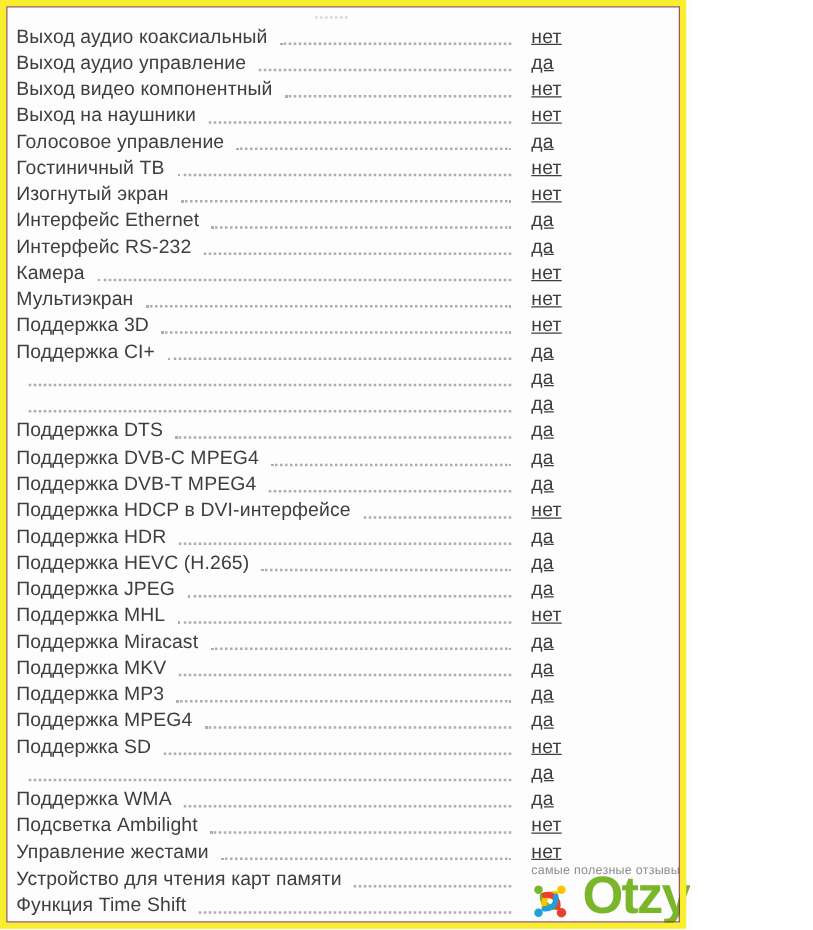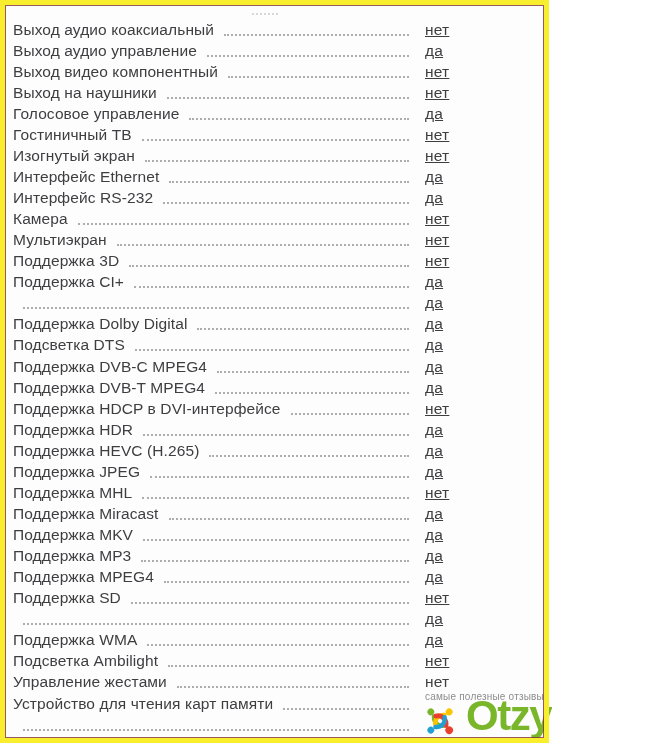--- a/index.html
+++ b/index.html
@@ -174,27 +174,26 @@
         <span class="leader"></span>
         <span class="value">да</span>
       </div>
 
       <div class="row">
         <span class="leader"></span>
         <span class="value">да</span>
       </div>
 
       <div class="row">
-        <span class="label">Поддержка Dolby Digital</span>
-        <span class="leader"></span>
-        <span class="value">да</span>
-      </div>
-
-      <div class="row">
-        <span class="label">Подсветка DTS</span>
+        <span class="leader"></span>
+        <span class="value">да</span>
+      </div>
+
+      <div class="row">
+        <span class="label">Поддержка DTS</span>
         <span class="leader"></span>
         <span class="value">да</span>
       </div>
 
       <div class="row">
         <span class="label">Поддержка DVB-C MPEG4</span>
         <span class="leader"></span>
         <span class="value">да</span>
       </div>
 
@@ -287,20 +286,21 @@
         <span class="value">нет</span>
       </div>
 
       <div class="row">
         <span class="label">Устройство для чтения карт памяти</span>
         <span class="leader"></span>
         <span class="value"></span>
       </div>
 
       <div class="row">
+        <span class="label">Функция Time Shift</span>
         <span class="leader"></span>
         <span class="value"></span>
       </div>
     </div>
 
   <div class="watermark">
     <div class="tagline" style="color: rgb(141, 141, 141);">самые полезные отзывы</div>
     <div class="brand">
       <svg class="brand-icon" width="42" height="46" viewBox="0 0 42 46">
 

